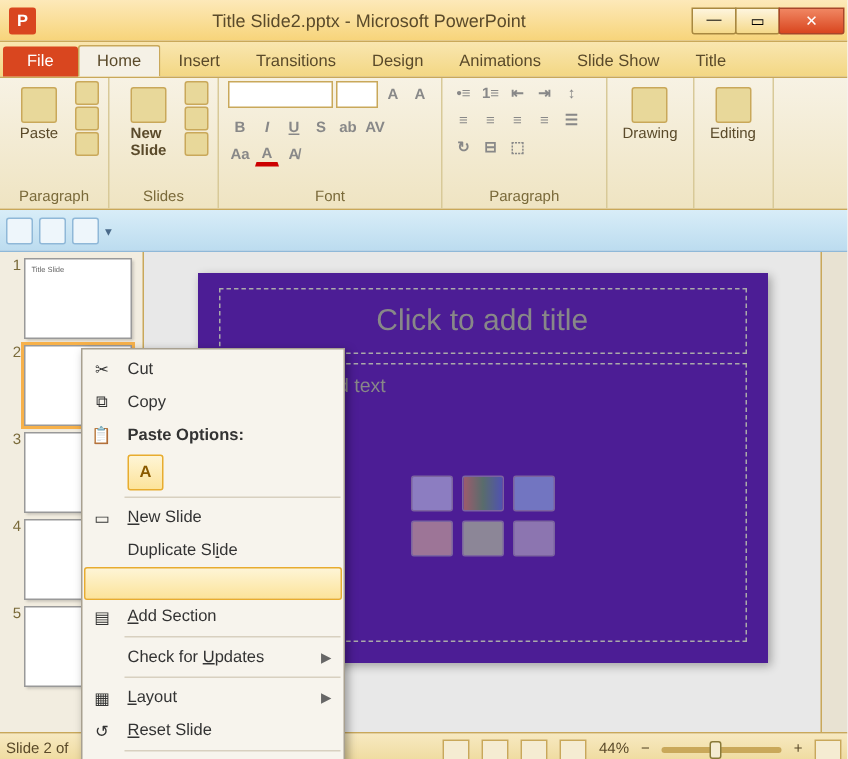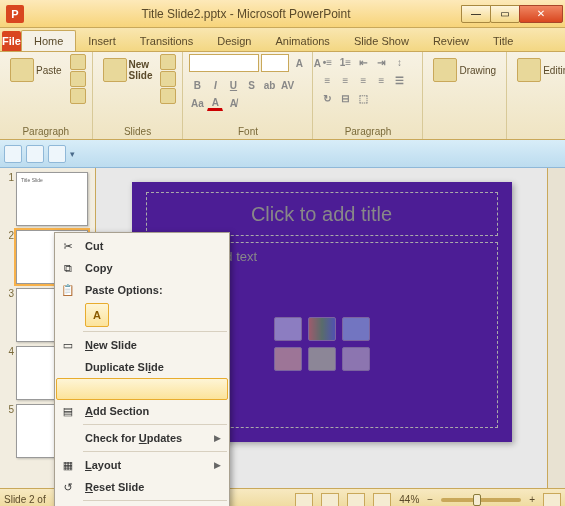--- a/index.html
+++ b/index.html
@@ -9,29 +9,29 @@
 .titlebar { height: 28px; background: linear-gradient(#fde9b9, #f7d47a); border-bottom: 1px solid #c9a85a; display: flex; align-items: center; position: relative; }
 .app-icon { width: 18px; height: 18px; background: #d9461f; color: #fff; font-weight: bold; font-size: 11px; display: flex; align-items: center; justify-content: center; border-radius: 2px; margin: 0 6px; }
 .title-text { flex: 1; text-align: center; font-size: 12px; color: #5a4a2a; }
 .win-controls { display: flex; margin-right: 2px; }
 .win-btn { width: 30px; height: 18px; border: 1px solid #a88840; background: linear-gradient(#fef5de,#f5d98a); display: flex; align-items: center; justify-content: center; font-size: 10px; margin-left: -1px; border-radius: 0 0 2px 2px; }
 .win-btn.close { background: linear-gradient(#f08662,#d9461f); color: #fff; width: 44px; border-color:#a8462a;}
 
 
 .tabs { height: 24px; background: linear-gradient(#f9e6b0,#f3d783); display: flex; align-items: flex-end; padding: 0 2px; border-bottom: 1px solid #c9a85a; font-size: 11px; }
 .tab { padding: 4px 12px; color: #5a4a2a; cursor: pointer; }
-.tab.file { background: #d9461f; color: #fff; border-radius: 2px 2px 0 0; padding: 4px 0; font-weight: bold; }
+.tab.file { background: #d9461f; color: #fff; border-radius: 2px 2px 0 0; padding: 4px 16px; }
 .tab.active { background: #f5f1e6; border: 1px solid #c9a85a; border-bottom: none; border-radius: 2px 2px 0 0; }
 
 
 .ribbon { height: 88px; background: linear-gradient(#f7f2e4,#efe4c2); border-bottom: 1px solid #c9a85a; display: flex; font-size: 10px; color: #5a4a2a; }
 .group { border-right: 1px solid #d8c998; padding: 2px 6px 0; display: flex; flex-direction: column; }
 .group-body { flex: 1; display: flex; align-items: flex-start; gap: 4px; }
 .group-label { text-align: center; font-size: 10px; padding: 2px 0; color: #7a6a3a; }
-.big-btn { display: flex; flex-direction: row; align-items: center; justify-content: center; padding: 4px; gap: 2px; min-width: 40px;}
+.big-btn { display: flex; flex-direction: column; align-items: center; justify-content: center; padding: 4px; gap: 2px; min-width: 40px;}
 .big-btn .ico { width: 24px; height: 24px; background: #e8d89a; border: 1px solid #c9a85a; border-radius: 2px; }
 .small-stack { display: flex; flex-direction: column; gap: 1px; }
 .small-ico { width: 16px; height: 16px; background: #e8d89a; border: 1px solid #c9a85a; border-radius: 2px; }
 .font-row { display: flex; gap: 2px; margin-bottom: 3px; align-items: center;}
 .font-row .box { border: 1px solid #c9a85a; background: #fff; padding: 1px 4px; height: 18px; font-size: 10px; color:#888;}
 .icon-row { display: flex; gap: 2px; }
 .mini { width: 16px; height: 16px; border: 1px solid transparent; display: flex; align-items: center; justify-content: center; font-size: 10px; font-weight:bold; color:#888;}
 
 
 .qat { height: 28px; background: linear-gradient(#d8edf8,#bcdcef); border-bottom: 1px solid #8fb8d8; display: flex; align-items: center; padding: 0 4px; gap: 4px; }
@@ -59,21 +59,21 @@
 .view-btn { width: 18px; height: 14px; border: 1px solid #c9a85a; background: #f5ecd2; }
 .zoom-slider { width: 80px; height: 4px; background: #c9a85a; position: relative; border-radius:2px;}
 .zoom-slider .thumb-s { position: absolute; width: 8px; height: 12px; background: #f5ecd2; border: 1px solid #8a7a3a; top: -4px; left: 32px; border-radius:2px;}
 
 
 .ctx { position: absolute; left: 54px; top: 232px; width: 176px; background: #f7f4ed; border: 1px solid #a8a090; box-shadow: 2px 2px 6px rgba(0,0,0,0.35); font-size: 11px; color: #333; padding: 2px 0; z-index: 100;}
 .ctx-item { display: flex; align-items: center; height: 22px; padding: 0 8px 0 4px; gap: 8px; }
 .ctx-item .ci { width: 18px; height: 16px; display: flex; align-items: center; justify-content: center; }
 .ctx-item.hover { background: linear-gradient(#fef5d6,#fce39a); border: 1px solid #e8ac2e; border-radius: 2px; margin: 0 1px; padding: 0 7px 0 3px; height:22px;}
 .ctx-sep { height: 1px; background: #d8d0c0; margin: 2px 2px 2px 28px; }
-.ctx-label { flex: 1; font-weight: bold; }
+.ctx-label { flex: 1; }
 .ctx .sub { margin-left: auto; color:#666; font-size:9px;}
 .ctx-strong { font-weight: bold; }
 .paste-row { padding: 2px 0 2px 30px; }
 .paste-opt { width: 24px; height: 24px; border: 1px solid #e8ac2e; background: linear-gradient(#fef5d6,#fce39a); border-radius: 2px; display: inline-flex; align-items:center; justify-content:center; font-weight:bold; color:#8a5a00;}
 u { text-decoration: underline; }
 </style>
 </head>
 <body>
 
 <div class="titlebar">
@@ -87,21 +87,20 @@
 </div>
 
 <div class="tabs">
   <div class="tab file">File</div>
   <div class="tab active">Home</div>
   <div class="tab">Insert</div>
   <div class="tab">Transitions</div>
   <div class="tab">Design</div>
   <div class="tab">Animations</div>
   <div class="tab">Slide Show</div>
-  <div class="tab">Review</div>
   <div class="tab">Title</div>
 </div>
 
 <div class="ribbon">
   <div class="group">
     <div class="group-body">
       <div class="big-btn">
         <div class="ico"></div>
         <span>Paste</span>
       </div>

